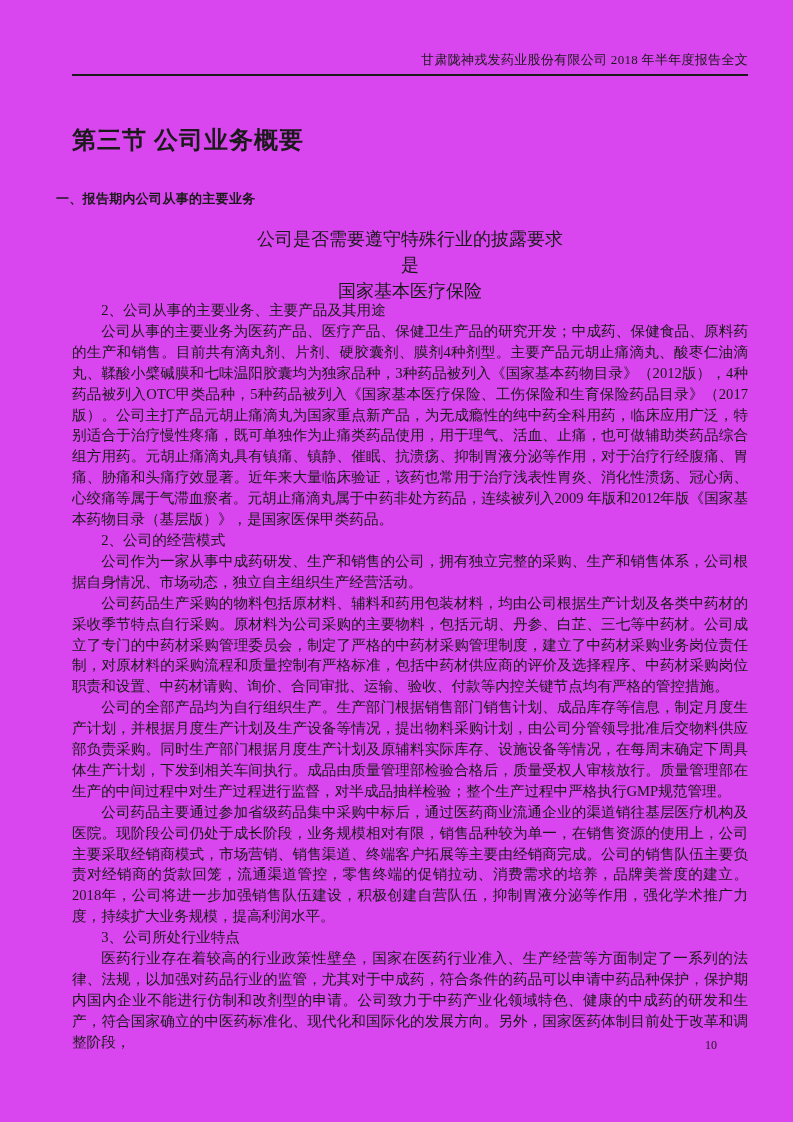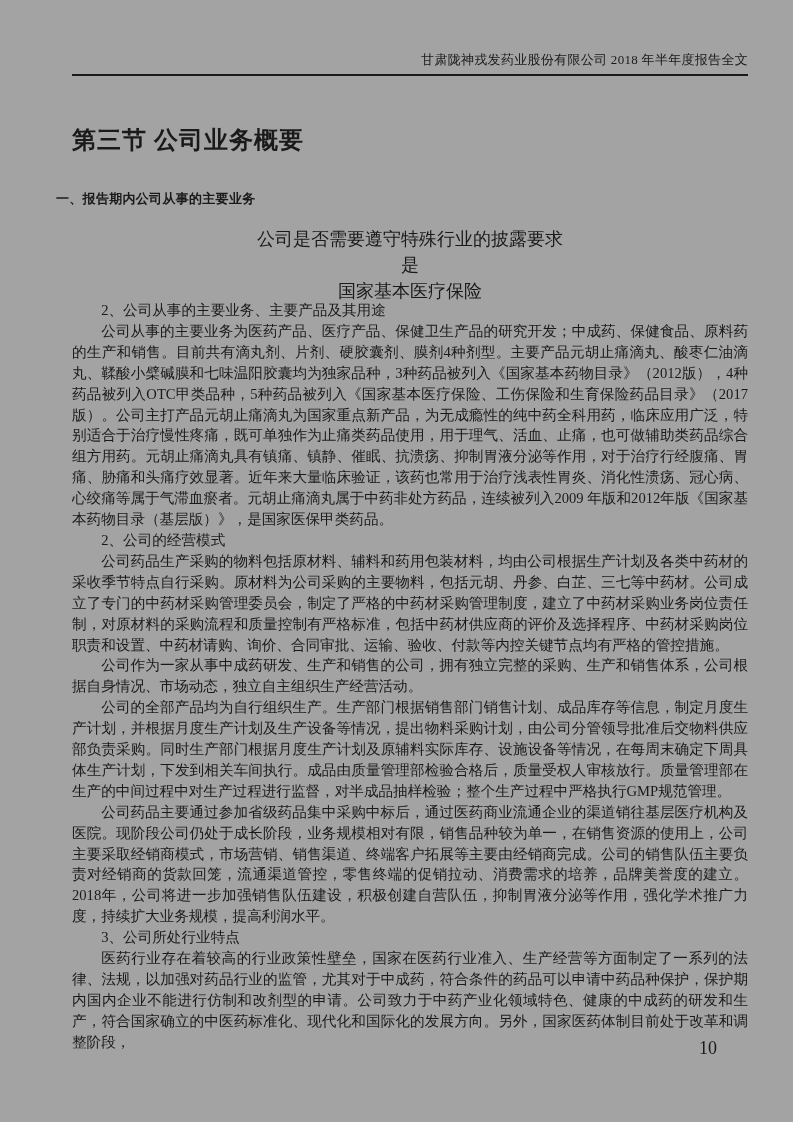--- a/index.html
+++ b/index.html
@@ -1,21 +1,21 @@
 <!DOCTYPE html>
 <html><head>
 <meta charset="utf-8">
 <style>
   html, body { margin: 0; padding: 0; background: #e8e8e8; }
   .page {
     position: relative;
     width: 793px;
     height: 1122px;
     margin: 0 auto;
-    background: #a3a3a3;
+    background: #d946ef;
     font-family: "Liberation Serif", "DejaVu Serif", serif;
     color: #1a1a1a;
     overflow: hidden;
   }
   .header-text {
     position: absolute;
     top: 51px;
     left: 72px;
     width: 676px;
     text-align: right;
@@ -70,21 +70,21 @@
     text-align: justify;
     text-align-last: left;
   }
   .body-block p { margin: 0; text-indent: 2em; }
   .page-number {
     position: absolute;
     top: 1038px;
     left: 72px;
     width: 645px;
     text-align: right;
-    font-size: 18px;
+    font-size: 12px;
   }
 </style>
 </head>
 <body>
 
 <div class="page">
 
   <div class="header-text">甘肃陇神戎发药业股份有限公司 2018 年半年度报告全文</div>
 
   <div class="header-rule"></div>
@@ -96,22 +96,22 @@
   <div class="meta-block">
     <p>公司是否需要遵守特殊行业的披露要求</p>
     <p>是</p>
     <p>国家基本医疗保险</p>
   </div>
 
   <div class="body-block">
     <p>2、公司从事的主要业务、主要产品及其用途</p>
     <p>公司从事的主要业务为医药产品、医疗产品、保健卫生产品的研究开发；中成药、保健食品、原料药的生产和销售。目前共有滴丸剂、片剂、硬胶囊剂、膜剂4种剂型。主要产品元胡止痛滴丸、酸枣仁油滴丸、鞣酸小檗碱膜和七味温阳胶囊均为独家品种，3种药品被列入《国家基本药物目录》（2012版），4种药品被列入OTC甲类品种，5种药品被列入《国家基本医疗保险、工伤保险和生育保险药品目录》（2017版）。公司主打产品元胡止痛滴丸为国家重点新产品，为无成瘾性的纯中药全科用药，临床应用广泛，特别适合于治疗慢性疼痛，既可单独作为止痛类药品使用，用于理气、活血、止痛，也可做辅助类药品综合组方用药。元胡止痛滴丸具有镇痛、镇静、催眠、抗溃疡、抑制胃液分泌等作用，对于治疗行经腹痛、胃痛、胁痛和头痛疗效显著。近年来大量临床验证，该药也常用于治疗浅表性胃炎、消化性溃疡、冠心病、心绞痛等属于气滞血瘀者。元胡止痛滴丸属于中药非处方药品，连续被列入2009 年版和2012年版《国家基本药物目录（基层版）》，是国家医保甲类药品。</p>
     <p>2、公司的经营模式</p>
+    <p>公司作为一家从事中成药研发、生产和销售的公司，拥有独立完整的采购、生产和销售体系，公司根据自身情况、市场动态，独立自主组织生产经营活动。</p>
     <p>公司药品生产采购的物料包括原材料、辅料和药用包装材料，均由公司根据生产计划及各类中药材的采收季节特点自行采购。原材料为公司采购的主要物料，包括元胡、丹参、白芷、三七等中药材。公司成立了专门的中药材采购管理委员会，制定了严格的中药材采购管理制度，建立了中药材采购业务岗位责任制，对原材料的采购流程和质量控制有严格标准，包括中药材供应商的评价及选择程序、中药材采购岗位职责和设置、中药材请购、询价、合同审批、运输、验收、付款等内控关键节点均有严格的管控措施。</p>
-    <p>公司作为一家从事中成药研发、生产和销售的公司，拥有独立完整的采购、生产和销售体系，公司根据自身情况、市场动态，独立自主组织生产经营活动。</p>
     <p>公司的全部产品均为自行组织生产。生产部门根据销售部门销售计划、成品库存等信息，制定月度生产计划，并根据月度生产计划及生产设备等情况，提出物料采购计划，由公司分管领导批准后交物料供应部负责采购。同时生产部门根据月度生产计划及原辅料实际库存、设施设备等情况，在每周末确定下周具体生产计划，下发到相关车间执行。成品由质量管理部检验合格后，质量受权人审核放行。质量管理部在生产的中间过程中对生产过程进行监督，对半成品抽样检验；整个生产过程中严格执行GMP规范管理。</p>
     <p>公司药品主要通过参加省级药品集中采购中标后，通过医药商业流通企业的渠道销往基层医疗机构及医院。现阶段公司仍处于成长阶段，业务规模相对有限，销售品种较为单一，在销售资源的使用上，公司主要采取经销商模式，市场营销、销售渠道、终端客户拓展等主要由经销商完成。公司的销售队伍主要负责对经销商的货款回笼，流通渠道管控，零售终端的促销拉动、消费需求的培养，品牌美誉度的建立。2018年，公司将进一步加强销售队伍建设，积极创建自营队伍，抑制胃液分泌等作用，强化学术推广力度，持续扩大业务规模，提高利润水平。</p>
     <p>3、公司所处行业特点</p>
     <p>医药行业存在着较高的行业政策性壁垒，国家在医药行业准入、生产经营等方面制定了一系列的法律、法规，以加强对药品行业的监管，尤其对于中成药，符合条件的药品可以申请中药品种保护，保护期内国内企业不能进行仿制和改剂型的申请。公司致力于中药产业化领域特色、健康的中成药的研发和生产，符合国家确立的中医药标准化、现代化和国际化的发展方向。另外，国家医药体制目前处于改革和调整阶段，</p>
   </div>
 
   <div class="page-number">10</div>
 
 </div>
 

